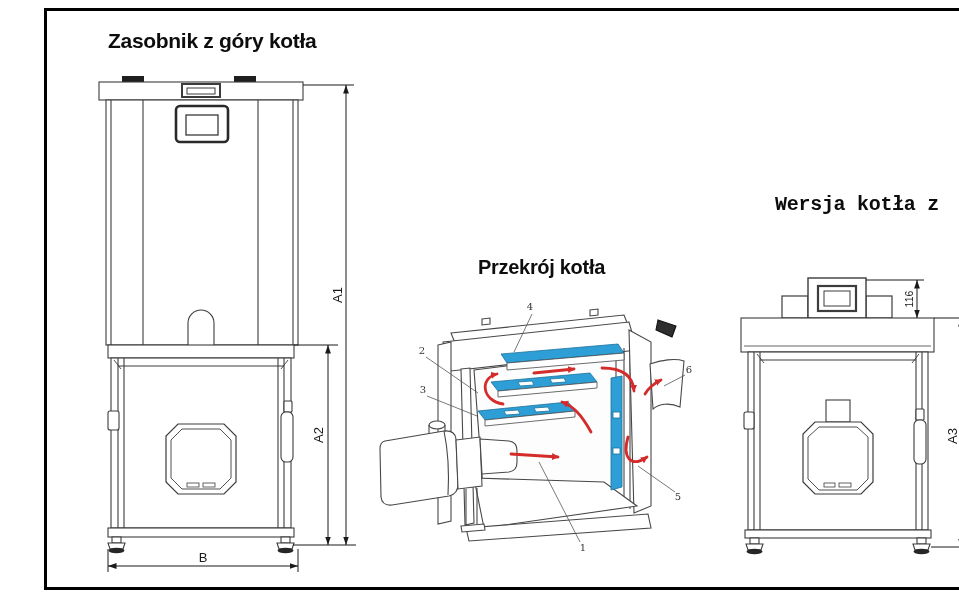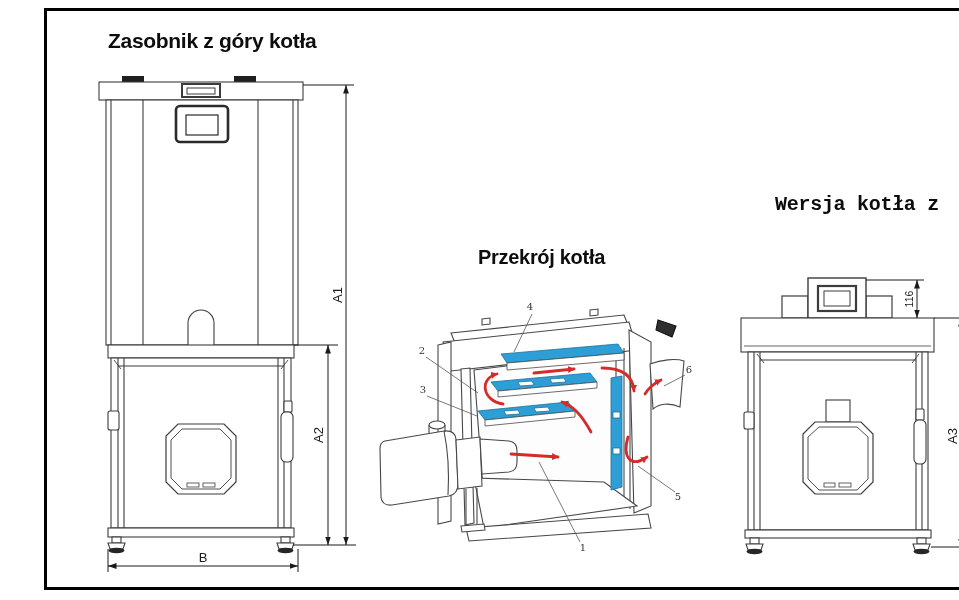--- a/index.html
+++ b/index.html
@@ -3,21 +3,21 @@
 <meta charset="utf-8">
 <style>
   html,body{margin:0;padding:0;background:#fff;}
   .canvas{position:relative;width:959px;height:600px;background:#ffffff;overflow:hidden;
           font-family:"Liberation Sans",sans-serif;margin-left:36px;}
   .frame{position:absolute;left:8px;top:8px;width:942px;height:582px;
          border:3px solid #000;box-sizing:border-box;background:#fff;}
   .fig{position:absolute;}
   .title{position:absolute;color:#0d0d0d;font-weight:700;letter-spacing:-0.3px;}
   .title-left{left:72px;top:29px;font-size:21px;}
-  .title-mid{left:398px;top:246px;width:215px;text-align:center;font-size:20px;}
+  .title-mid{left:398px;top:256px;width:215px;text-align:center;font-size:20px;}
   .title-right{left:695px;top:193px;width:252px;text-align:center;font-size:20px;line-height:1.18;}
   .title-right span{display:block;font-family:Liberation Mono, monospace;}
   .edge-bar{position:absolute;left:948px;top:541px;width:2px;height:59px;background:#2b2b2b;}
   svg text{font-family:"Liberation Sans",sans-serif;fill:#1a1a1a;}
   text.dim{font-size:13px;}
   text.dim-small{font-size:10.5px;}
   text.part{font-family:"DejaVu Serif",serif;font-size:10px;fill:#333;}
 </style>
 </head>
 <body>

